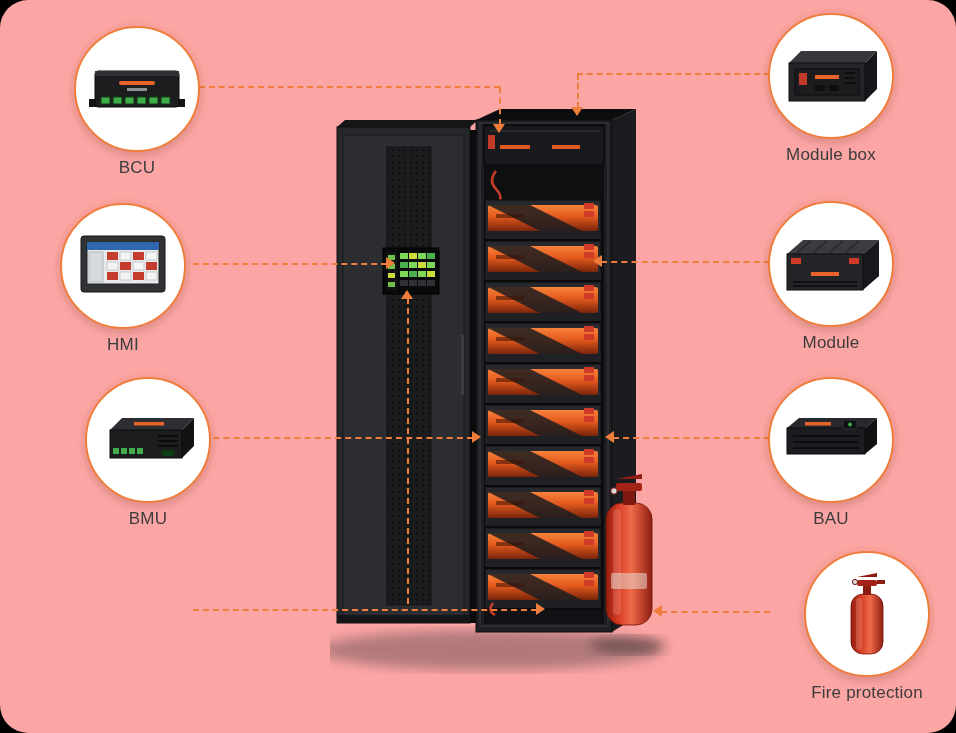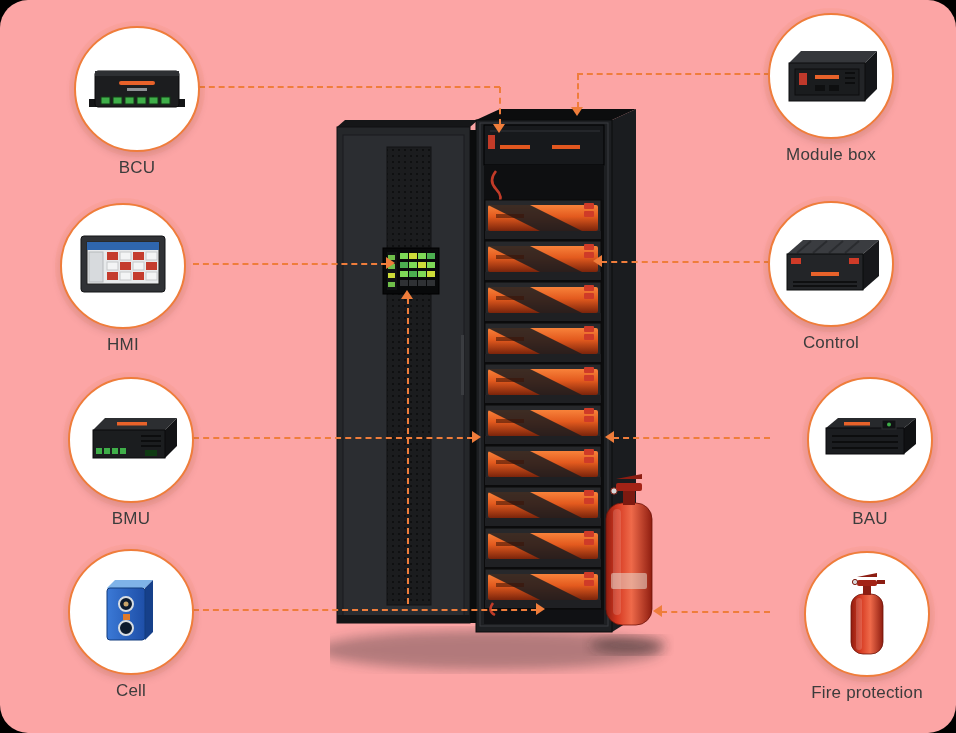--- a/index.html
+++ b/index.html
@@ -211,60 +211,40 @@
           <rect x="71" y="28" width="11" height="8" fill="#c43c2e"></rect>
         <rect x="32" y="38" width="11" height="8" fill="#c43c2e"></rect>
           <rect x="45" y="38" width="11" height="8" fill="#f3f4f5" stroke="#c6c8ca"></rect>
           <rect x="58" y="38" width="11" height="8" fill="#c43c2e"></rect>
           <rect x="71" y="38" width="11" height="8" fill="#f3f4f5" stroke="#c6c8ca"></rect>
       </svg>
     </div>
     <div class="callout-label">HMI</div>
   </div>
 
-  <div class="callout" style="left:61px;top:377px">
+  <div class="callout" style="left:78px;top:377px">
     <div class="ring">
       <svg width="96" height="56" viewBox="0 0 96 56">
         <polygon points="10,18 22,6 94,6 82,18" fill="#2c2e31"></polygon>
         <rect x="34" y="10" width="30" height="3.5" fill="#e8622a"></rect>
         <polygon points="82,18 94,6 94,34 82,46" fill="#121315"></polygon>
         <rect x="10" y="18" width="72" height="28" fill="#1b1d1f" stroke="#0a0b0c"></rect>
         <rect x="13" y="36" width="6" height="6" fill="#3fae49"></rect>
           <rect x="21" y="36" width="6" height="6" fill="#3fae49"></rect>
           <rect x="29" y="36" width="6" height="6" fill="#3fae49"></rect>
           <rect x="37" y="36" width="6" height="6" fill="#3fae49"></rect>
         <line x1="58" y1="24" x2="78" y2="24" stroke="#0c0d0e" stroke-width="2"></line>
         <line x1="58" y1="29" x2="78" y2="29" stroke="#0c0d0e" stroke-width="2"></line>
         <line x1="58" y1="34" x2="78" y2="34" stroke="#0c0d0e" stroke-width="2"></line>
         <rect x="62" y="38" width="12" height="6" fill="#0e3a12"></rect>
       </svg>
     </div>
     <div class="callout-label">BMU</div>
   </div>
 
-  <div class="callout" style="left:61px;top:549px">
-    <div class="ring">
-      <svg width="72" height="68" viewBox="0 0 72 68">
-        <defs>
-          <linearGradient id="cellGrad" x1="0" y1="0" x2="1" y2="0">
-            <stop offset="0" stop-color="#3b79d6"></stop>
-              <stop offset="1" stop-color="#1e4fa8"></stop>
-          </linearGradient>
-        </defs>
-        <polygon points="12,10 20,2 58,2 50,10" fill="#7fb3e8"></polygon>
-        <polygon points="50,10 58,2 58,54 50,62" fill="#16408a"></polygon>
-        <rect x="12" y="10" width="38" height="52" rx="3" fill="url(#cellGrad)" stroke="#123c7e"></rect>
-        <circle cx="31" cy="26" r="7" fill="#0d1b2e" stroke="#d8dde2" stroke-width="2"></circle>
-        <circle cx="31" cy="26" r="2.5" fill="#caa56a"></circle>
-        <rect x="28" y="36" width="7" height="6" fill="#e07a2a"></rect>
-        <circle cx="31" cy="50" r="7" fill="#0d1b2e" stroke="#d8dde2" stroke-width="2"></circle>
-      </svg>
-    </div>
-    <div class="callout-label">Cell</div>
-  </div>
 
   <div class="callout" style="left:761px;top:13px">
     <div class="ring">
       <svg width="100" height="62" viewBox="0 0 100 62">
         <polygon points="8,18 20,6 96,6 84,18" fill="#35373b"></polygon>
         <polygon points="84,18 96,6 96,44 84,56" fill="#141619"></polygon>
         <rect x="8" y="18" width="76" height="38" fill="#222427" stroke="#0c0d0e"></rect>
         <rect x="14" y="24" width="64" height="26" fill="#1a1c1e" stroke="#0c0d0e"></rect>
         <rect x="18" y="28" width="8" height="12" fill="#c0392b"></rect>
         <rect x="34" y="30" width="24" height="4" fill="#e8622a"></rect>
@@ -288,24 +268,24 @@
         <line x1="78" y1="7" x2="64" y2="19" stroke="#2a2c2f" stroke-width="2"></line>
         <polygon points="82,20 98,6 98,42 82,56" fill="#17181b"></polygon>
         <rect x="6" y="20" width="76" height="36" fill="#232528" stroke="#0b0c0d"></rect>
         <rect x="10" y="24" width="10" height="6" fill="#cf3b28"></rect>
           <rect x="68" y="24" width="10" height="6" fill="#cf3b28"></rect>
         <rect x="30" y="38" width="28" height="4" fill="#e8622a"></rect>
         <line x1="12" y1="48" x2="76" y2="48" stroke="#0e0f10" stroke-width="2"></line>
         <line x1="12" y1="52" x2="76" y2="52" stroke="#0e0f10" stroke-width="2"></line>
       </svg>
     </div>
-    <div class="callout-label">Control</div>
-  </div>
-
-  <div class="callout" style="left:800px;top:377px">
+    <div class="callout-label">Module</div>
+  </div>
+
+  <div class="callout" style="left:761px;top:377px">
     <div class="ring">
       <svg width="100" height="52" viewBox="0 0 100 52">
         <polygon points="6,14 18,4 96,4 84,14" fill="#27292c"></polygon>
         <polygon points="84,14 96,4 96,30 84,40" fill="#101113"></polygon>
         <rect x="6" y="14" width="78" height="26" fill="#1b1d20" stroke="#0a0b0c"></rect>
         <rect x="24" y="8" width="26" height="3.5" fill="#e8622a"></rect>
         <rect x="62" y="6" width="14" height="9" fill="#101214" stroke="#2c2e31"></rect>
         <circle cx="69" cy="10.5" r="2" fill="#3fae49"></circle>
         <line x1="12" y1="22" x2="78" y2="22" stroke="#0c0d0e" stroke-width="2"></line>
         <line x1="12" y1="28" x2="78" y2="28" stroke="#0c0d0e" stroke-width="2"></line>

